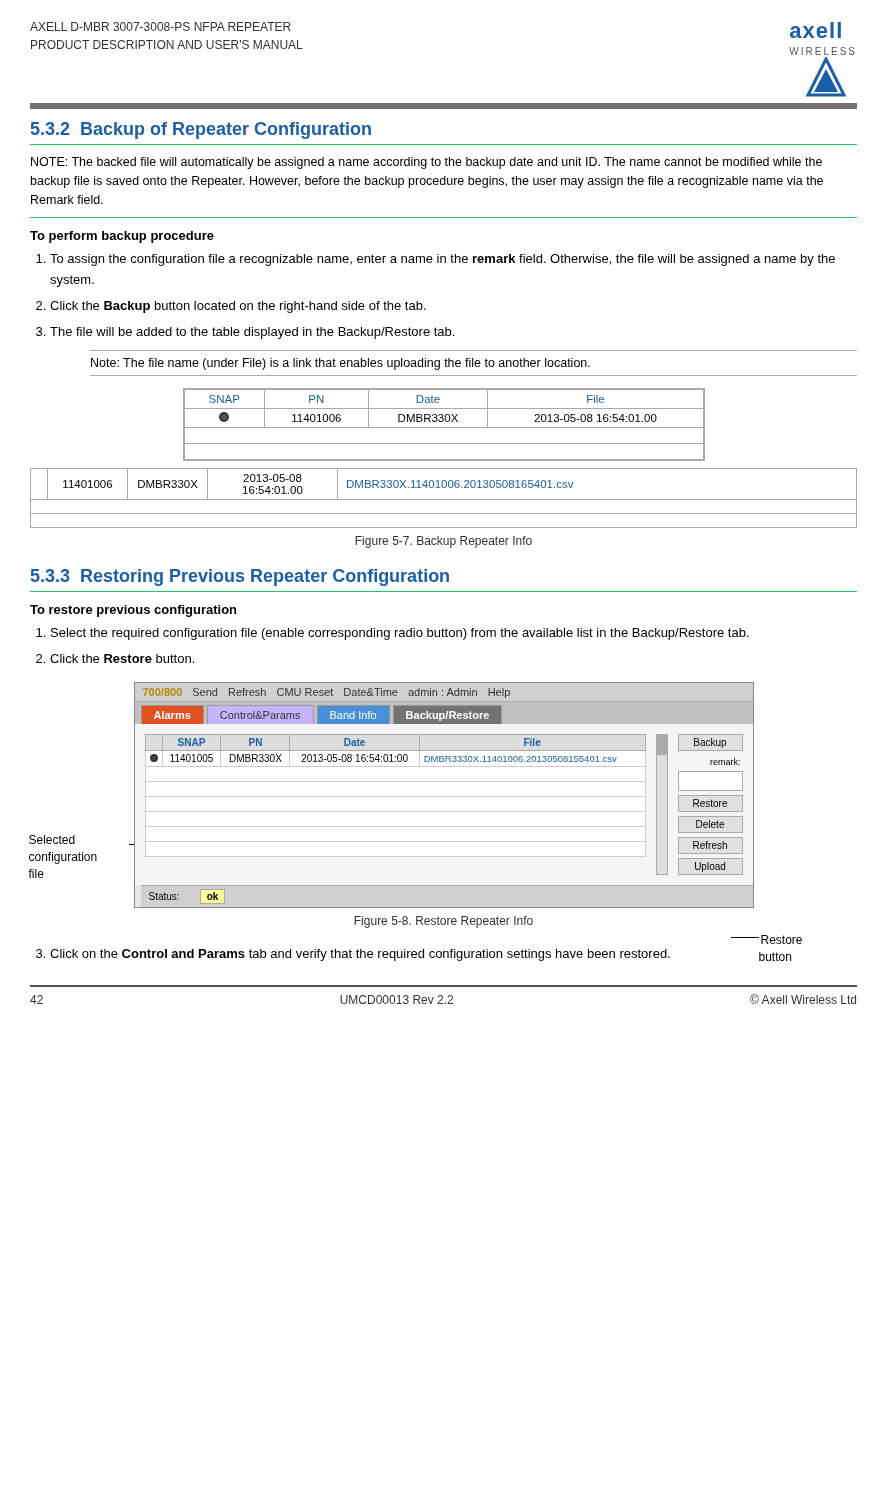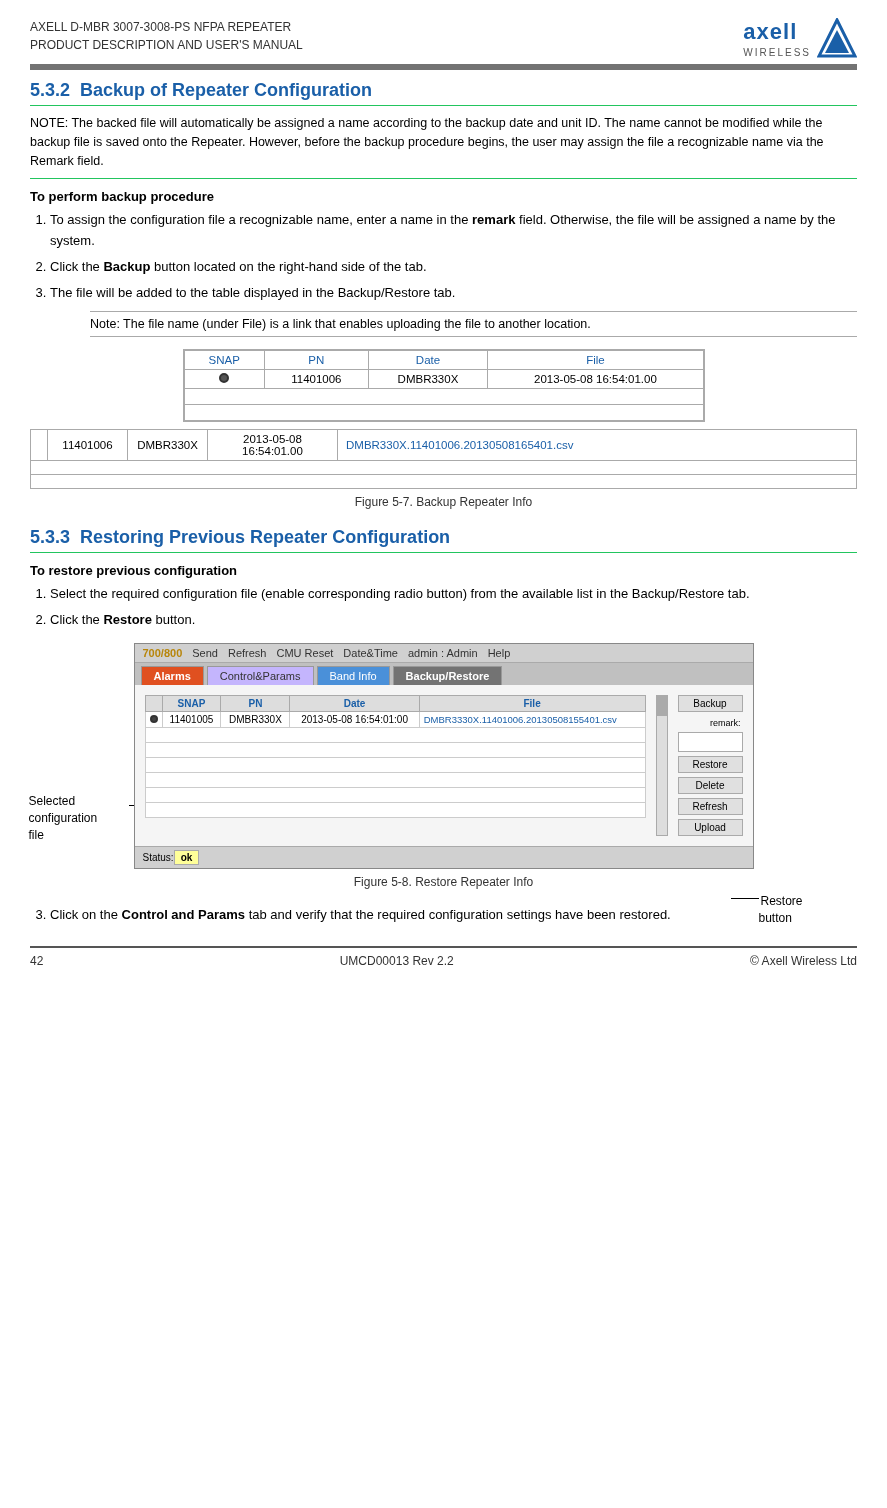--- a/index.html
+++ b/index.html
@@ -26,20 +26,21 @@
       margin-bottom: 8px;
     }
     .header-left {
       font-size: 12px;
       line-height: 1.5;
       color: #333;
     }
     .header-logo {
       display: flex;
       align-items: center;
+      flex-direction: column;
     }
     .logo-text {
       font-size: 22px;
       font-weight: bold;
       color: #1a5fa8;
       letter-spacing: 1px;
     }
     .logo-wireless {
       font-size: 10px;
       color: #555;
@@ -294,21 +295,22 @@
       height: 20px;
       width: 100%;
     }
     .ui-status-bar {
       background: #d0d0d0;
       border-top: 1px solid #aaa;
       padding: 3px 8px;
       font-size: 10px;
       display: flex;
       align-items: center;
-      gap: 0;
+      gap: 20px;
+      margin-left: 6px;
     }
     .status-ok {
       background: #ffff99;
       border: 1px solid #aaa;
       padding: 1px 6px;
       font-size: 10px;
       font-weight: bold;
     }
     .ui-radio-dot {
       display: inline-block;

